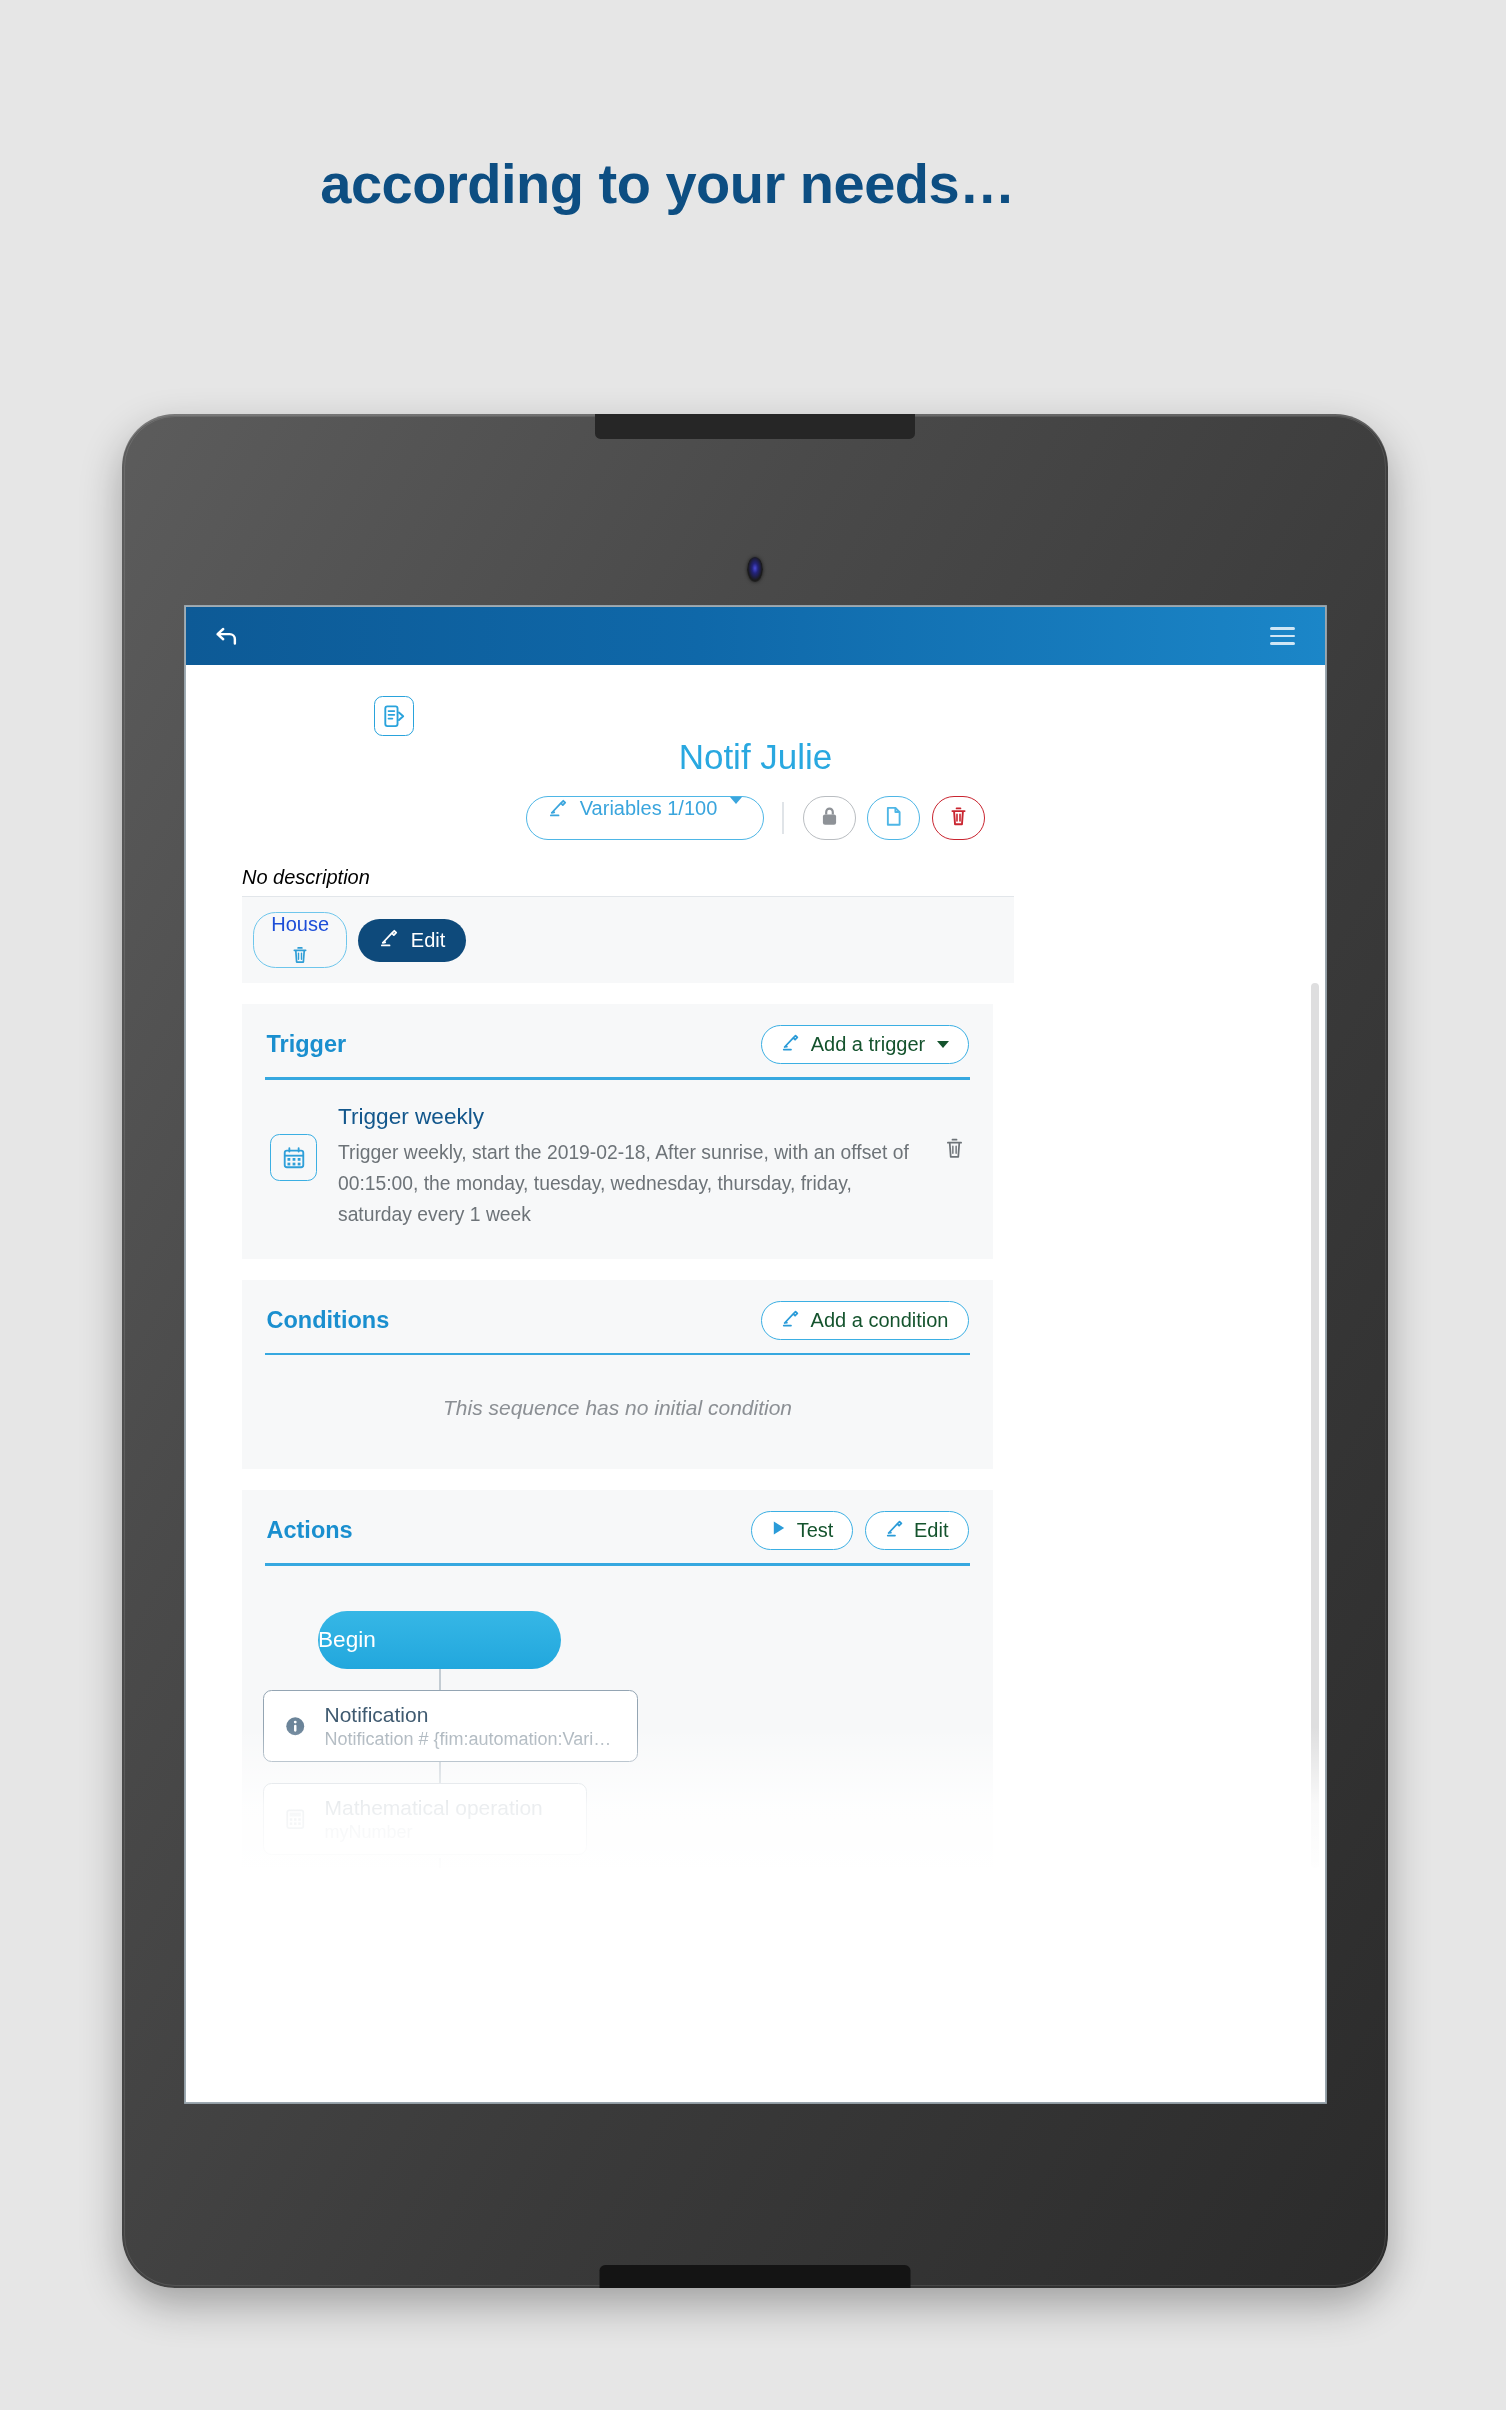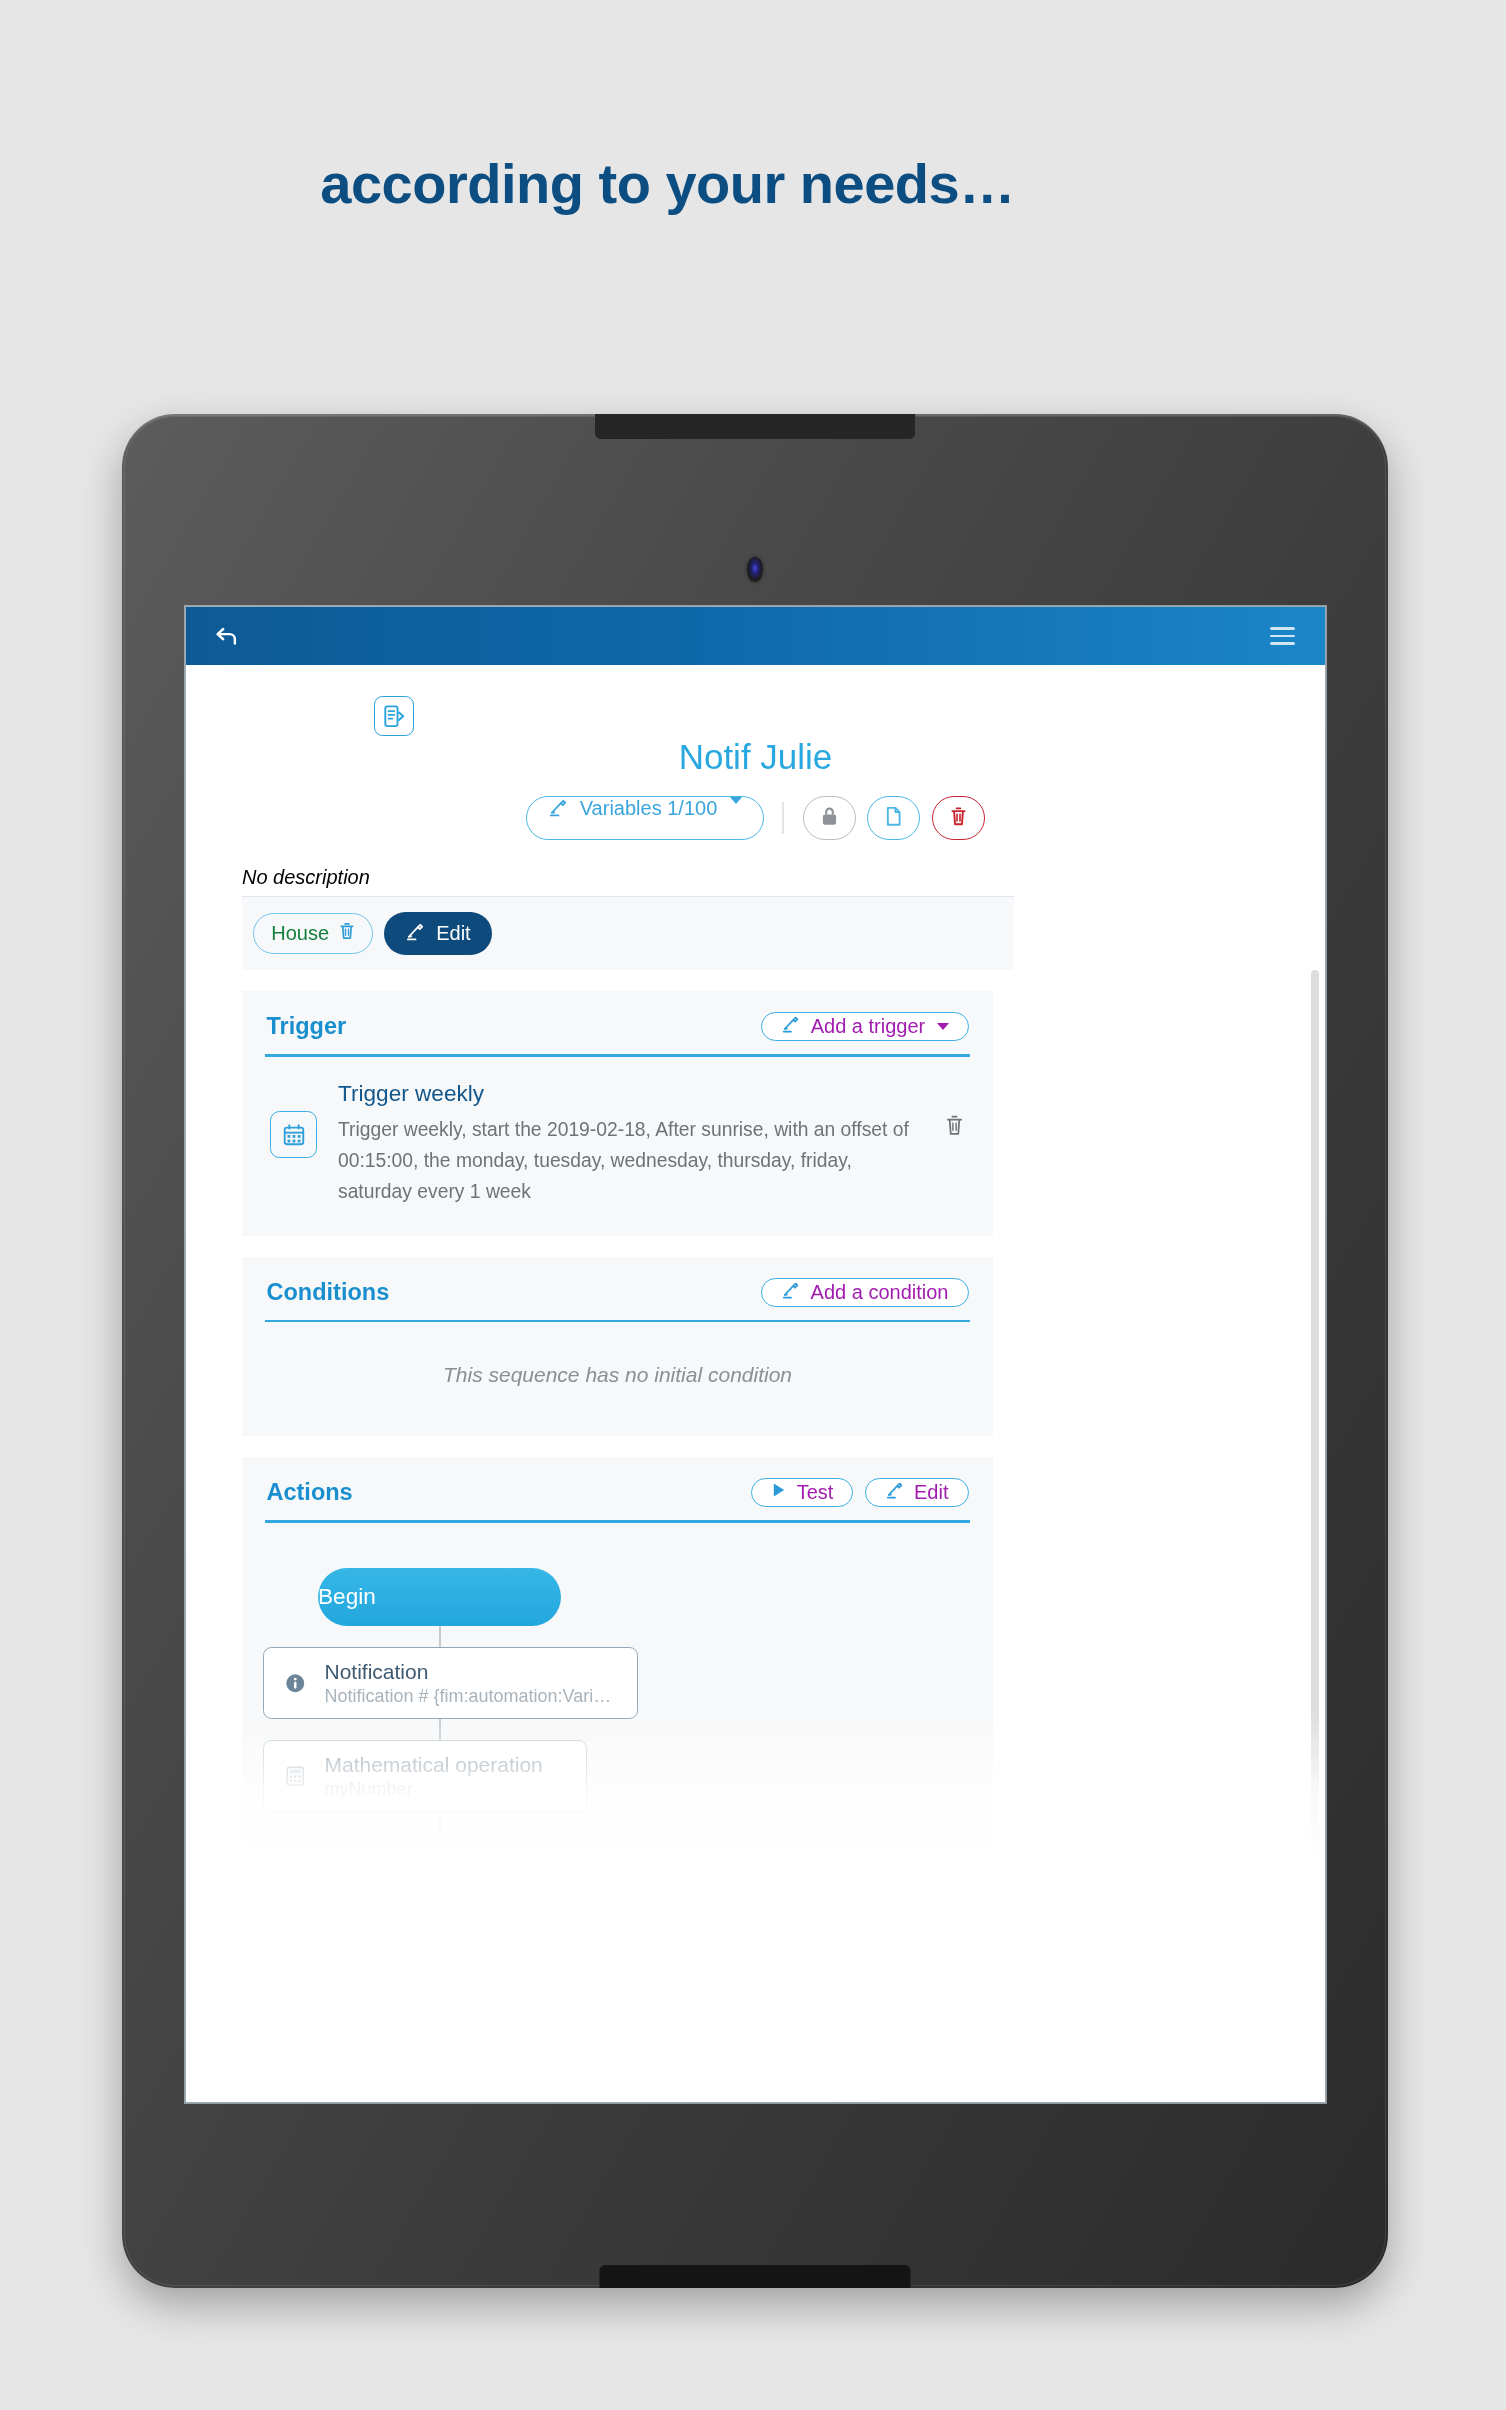--- a/index.html
+++ b/index.html
@@ -201,25 +201,26 @@
     width: 772px;
     background: #f7f8f9;
     display: flex;
     align-items: center;
     gap: 11.3px;
     padding: 15px 11.3px;
   }
   .house-chip {
     display: flex; align-items: center; gap: 9.4px;
     border: 1.9px solid #6ec6ec;
-    color: #15803d;
+    color: #1d4ed8;
     border-radius: 22.6px;
-    height: 41px;
+    height: 56px;
     padding: 0 17px;
     font-size: 20px;
+    flex-direction: column;
   }
   .edit-dark {
     display: flex; align-items: center; gap: 10.4px;
     background: #0e4a7b;
     color: #fff;
     border-radius: 22.6px;
     height: 43px;
     padding: 0 21px;
     font-size: 20px;
   }
@@ -253,23 +254,23 @@
   }
   .card-head-title {
     color: #1a8fcf;
     font-weight: bold;
     font-size: 23.5px;
   }
   .card-head-btns { display: flex; gap: 11.3px; }
   .outline-btn {
     display: flex; align-items: center; gap: 9.4px;
     border: 1.9px solid #3bafe3;
-    color: #a21caf;
+    color: #14532d;
     border-radius: 22.6px;
-    height: 29px;
+    height: 39px;
     padding: 0 19px;
     font-size: 20px;
     background: #fff;
   }
   .card-rule {
     height: 2.8px;
     background: #36a8e0;
     margin: 0 22.6px;
   }
 

